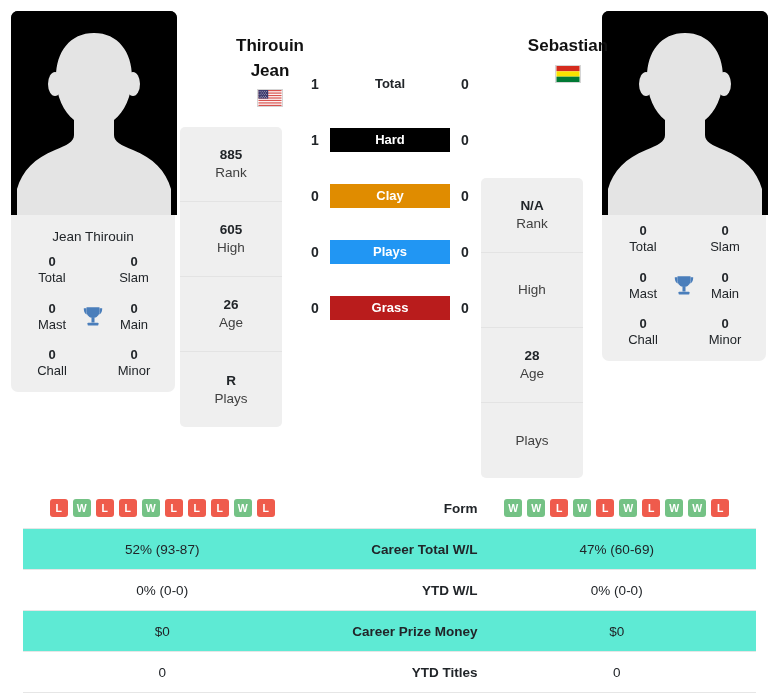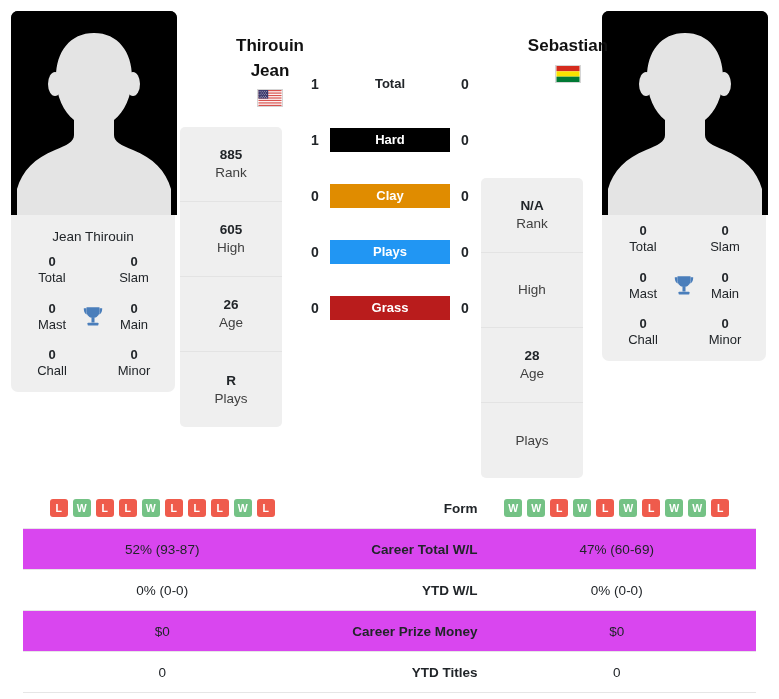--- a/index.html
+++ b/index.html
@@ -111,21 +111,21 @@
 
   
   .table { position: absolute; left: 23px; top: 488px; width: 733px; }
   .trow {
     display: grid;
     grid-template-columns: 1fr 176px 1fr;
     align-items: center;
     height: 41px;
     border-bottom: 1px solid #e6e6e6;
   }
-  .trow.alt { background: #d946ef; }
+  .trow.alt { background: #5eead4; }
   .trow .cell { text-align: center; font-size: 13.5px; color: #212529; }
   .trow .mid  { text-align: right; font-size: 13.5px; font-weight: bold; color: #212529; }
   .form-cell { display: flex; justify-content: center; gap: 5px; }
   .fbadge {
     width: 18px; height: 18px;
     border-radius: 3px;
     font-size: 10.5px; font-weight: bold;
     color: #ffffff;
     display: flex; align-items: center; justify-content: center;
   }

